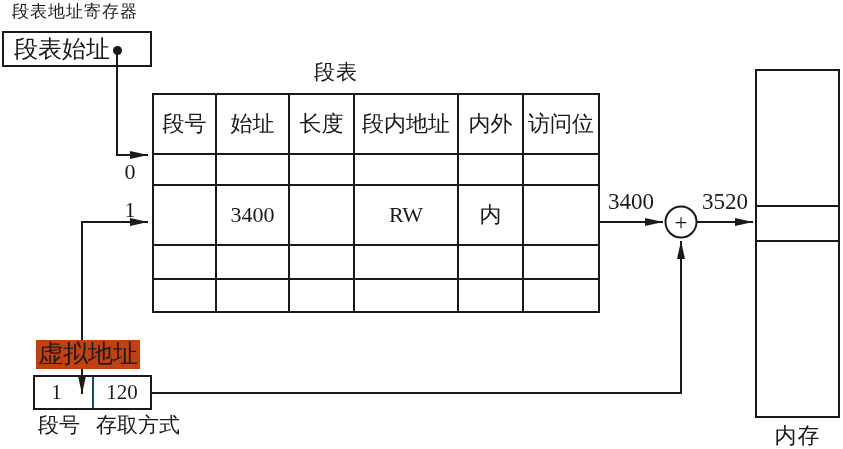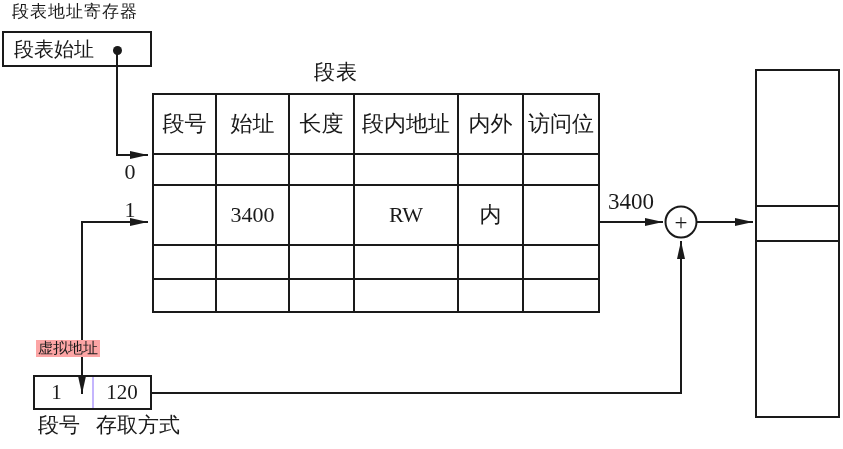--- a/index.html
+++ b/index.html
@@ -8,42 +8,42 @@
     font-family:"Liberation Serif","DejaVu Serif",serif;color:#1a1a1a;
   }
   .abs{position:absolute;}
   .lbl{white-space:nowrap;line-height:1.15;}
   .wires{position:absolute;left:0;top:0;width:843px;height:449px;pointer-events:none;}
 
   
   .reg-title{left:12px;top:2px;font-size:17px;letter-spacing:1px;}
   .reg-box{left:2px;top:31px;width:150px;height:36px;box-sizing:border-box;
            border:2px solid #1a1a1a;background:transparent;}
-  .reg-box .txt{position:absolute;left:10px;top:1px;font-size:20px;line-height:31px;}
+  .reg-box .txt{position:absolute;left:10px;top:1px;font-size:24px;line-height:31px;}
 
   
   .tbl-title{left:314px;top:60px;font-size:21px;letter-spacing:1px;}
   table.seg{position:absolute;left:152px;top:93px;border-collapse:collapse;table-layout:fixed;}
   table.seg td{border:2px solid #1a1a1a;padding:0;text-align:center;vertical-align:middle;
                font-size:22px;background:transparent;overflow:hidden;}
   tr.hrow{height:60px;} tr.r0{height:31px;} tr.r1{height:60px;} tr.r2{height:34px;} tr.r3{height:33px;}
   .rowlab{width:24px;text-align:center;font-size:22px;}
   .rowlab0{left:118px;top:159px;} .rowlab1{left:118px;top:197px;}
 
   
   .v3400{left:598px;top:189px;width:66px;text-align:center;font-size:23px;}
   .v3520{left:696px;top:189px;width:58px;text-align:center;font-size:23px;}
 
   
-  .va-label{left:36px;top:340px;font-size:15px;background:#fca5a5;padding:0 2px;font-family:Liberation Serif, serif;}
+  .va-label{left:36px;top:340px;font-size:25px;background:#c2410c;padding:0 2px;font-family:Liberation Serif, serif;}
   .va-box{left:33px;top:375px;width:119px;height:35px;box-sizing:border-box;
           border:2px solid #1a1a1a;display:flex;background:transparent;}
   .va-cell{box-sizing:border-box;font-size:21px;line-height:31px;text-align:center;}
   .va-seg{width:57px;padding-right:14px;}
-  .va-off{flex:1;border-left:2px solid #c4b5fd;text-align:center;}
+  .va-off{flex:1;border-left:2px solid #0c4a6e;text-align:center;}
   .va-fields{left:38px;top:413px;display:flex;gap:16px;font-size:21px;}
 
   
   .mem-box{left:755px;top:69px;width:85px;height:349px;box-sizing:border-box;
            border:2px solid #1a1a1a;background:transparent;}
   .mem-div{position:absolute;left:0;width:100%;height:2px;background:#1a1a1a;}
   .mem-div1{top:134px;} .mem-div2{top:169px;}
   .mem-label{left:755px;top:423px;width:85px;text-align:center;font-size:22px;letter-spacing:1px;}
 
   .dot{left:113px;top:46px;width:9px;height:9px;border-radius:50%;background:#1a1a1a;}
@@ -133,29 +133,31 @@
         <td></td>
         <td></td>
       </tr>
     </tbody>
   </table>
 
   <div class="abs lbl rowlab rowlab0">0</div>
   <div class="abs lbl rowlab rowlab1">1</div>
 
   <div class="abs lbl v3400">3400</div>
+  <div class="abs lbl v3520">3520</div>
 
   <div class="abs lbl va-label">虚拟地址</div>
   <div class="abs va-box">
     <div class="va-cell va-seg">1</div>
     <div class="va-cell va-off">120</div>
   </div>
   <div class="abs va-fields">
     <span class="lbl">段号</span>
     <span class="lbl">存取方式</span>
   </div>
 
   <div class="abs mem-box">
     <div class="mem-div mem-div1"></div>
     <div class="mem-div mem-div2"></div>
   </div>
+  <div class="abs lbl mem-label">内存</div>
 
 </div>
 
 </body></html>

